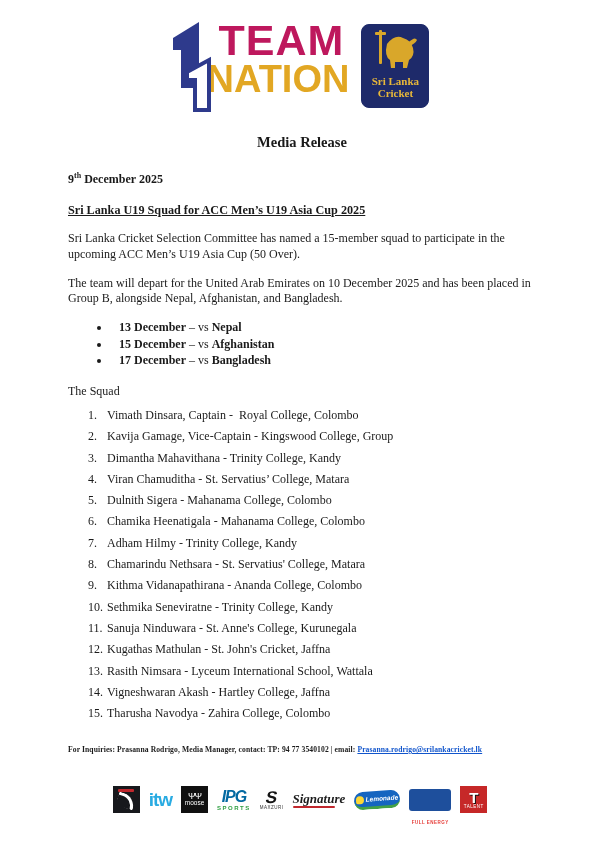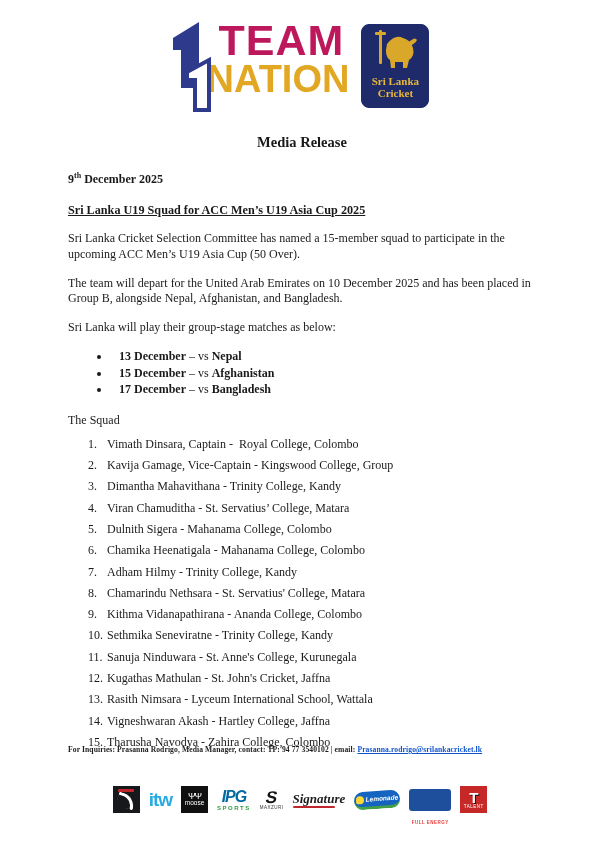--- a/index.html
+++ b/index.html
@@ -139,21 +139,20 @@
   </div>
 
   <div class="media-release">Media Release</div>
 
   <div class="date-line"><span>9</span><sup>th</sup><span> December 2025</span></div>
 
   <div class="doc-title">Sri Lanka U19 Squad for ACC Men’s U19 Asia Cup 2025</div>
 
   <p class="para">Sri Lanka Cricket Selection Committee has named a 15-member squad to participate in the upcoming ACC Men’s U19 Asia Cup (50 Over).</p>
   <p class="para">The team will depart for the United Arab Emirates on 10 December 2025 and has been placed in Group B, alongside Nepal, Afghanistan, and Bangladesh.</p>
-  <p class="para">Sri Lanka will play their group-stage matches as below:</p>
 
   <ul class="fixtures">
 
       <li><span class="fx-b">13 December</span><span> – vs </span><span class="fx-b">Nepal</span></li>
 
       <li><span class="fx-b">15 December</span><span> – vs </span><span class="fx-b">Afghanistan</span></li>
 
       <li><span class="fx-b">17 December</span><span> – vs </span><span class="fx-b">Bangladesh</span></li>
     </ul>
 

